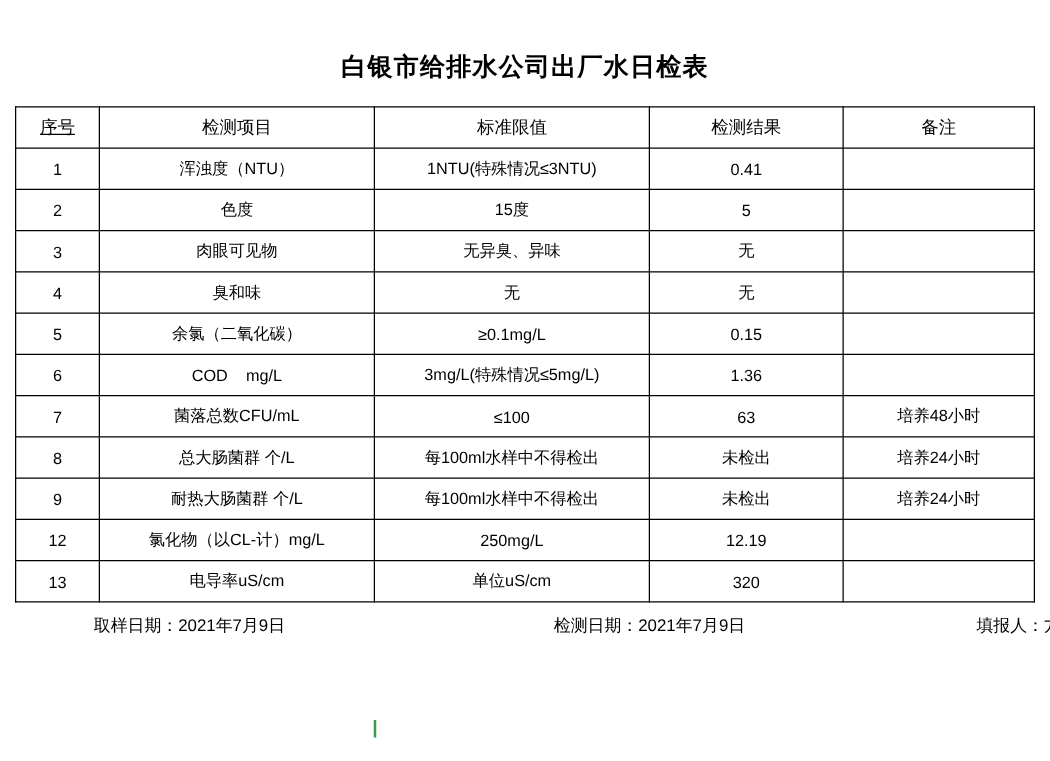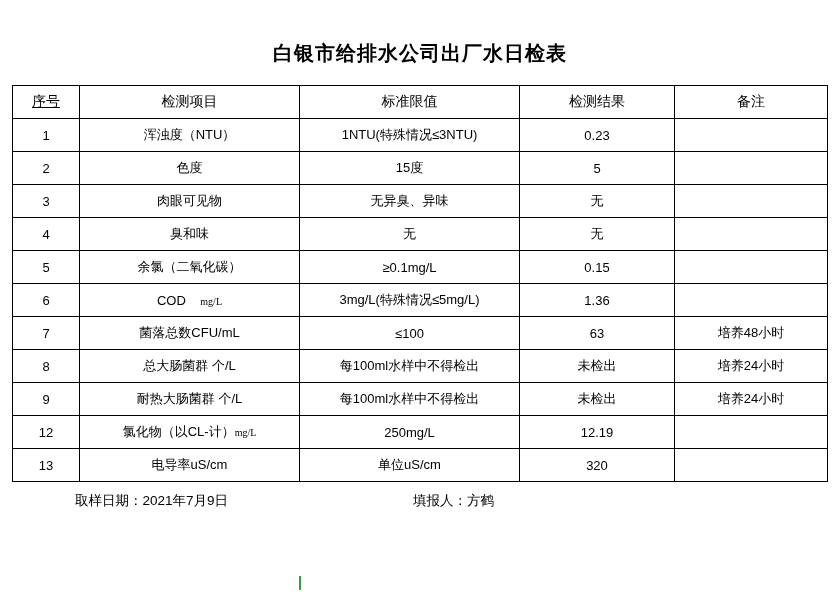--- a/index.html
+++ b/index.html
@@ -48,22 +48,21 @@
   table.report thead td {
     font-size: 14px;
   }
   .col-no    { width: 62px; text-decoration: underline; }
   .col-item  { width: 215px; }
   .col-std   { width: 215px; }
   .col-res   { width: 150px; }
   .col-rmk   { width: 148px; }
 
   .small-unit {
-    font-size: 10px;
-    font-family: Liberation Serif, serif;
+    font-size: 13px;
   }
   .footer {
     display: flex;
     width: 790px;
     margin: 10px auto 0 auto;
     font-size: 13.5px;
     font-family: "Liberation Sans", sans-serif;
     align-items: flex-end;
   }
   .footer .f-item { white-space: nowrap; }
@@ -96,21 +95,21 @@
         <td class="col-std">标准限值</td>
         <td class="col-res">检测结果</td>
         <td class="col-rmk">备注</td>
       </tr>
     </thead>
     <tbody>
       <tr>
         <td>1</td>
         <td><span>浑浊度（NTU）</span><span class="small-unit"></span></td>
         <td>1NTU(特殊情况≤3NTU)</td>
-        <td>0.23</td>
+        <td>0.41</td>
         <td></td>
       </tr>
       <tr>
         <td>2</td>
         <td><span>色度</span><span class="small-unit"></span></td>
         <td>15度</td>
         <td>5</td>
         <td></td>
       </tr>
       <tr>
@@ -174,18 +173,19 @@
         <td><span>电导率uS/cm</span><span class="small-unit"></span></td>
         <td>单位uS/cm</td>
         <td>320</td>
         <td></td>
       </tr>
     </tbody>
   </table>
 
   <div class="footer">
     <div class="f-item f-sample">取样日期：2021年7月9日</div>
+    <div class="f-item f-test">检测日期：2021年7月9日</div>
     <div class="f-item f-filler">填报人：方鹤</div>
   </div>
 
   <div class="cursor-mark"></div>
 
 </div>
 
 </body></html>

